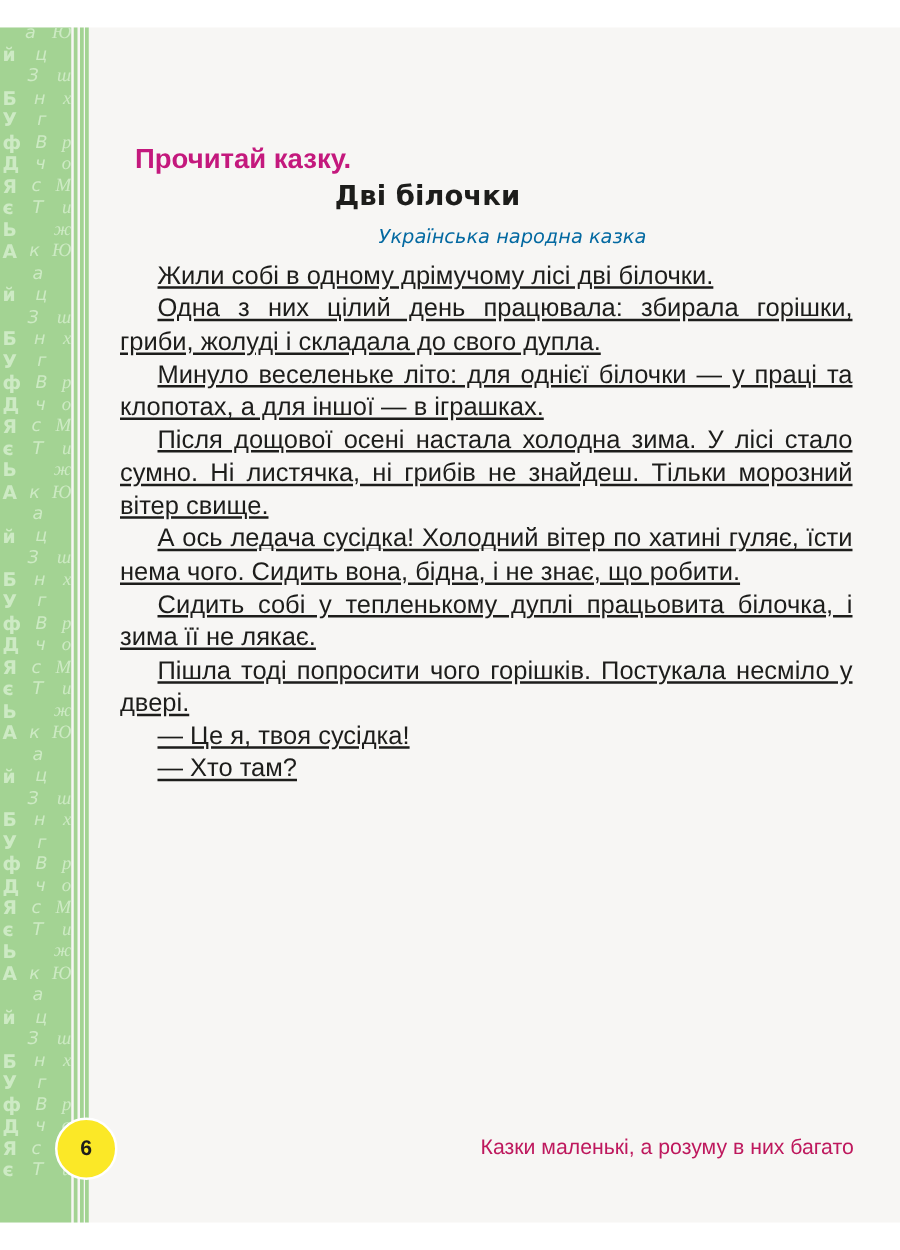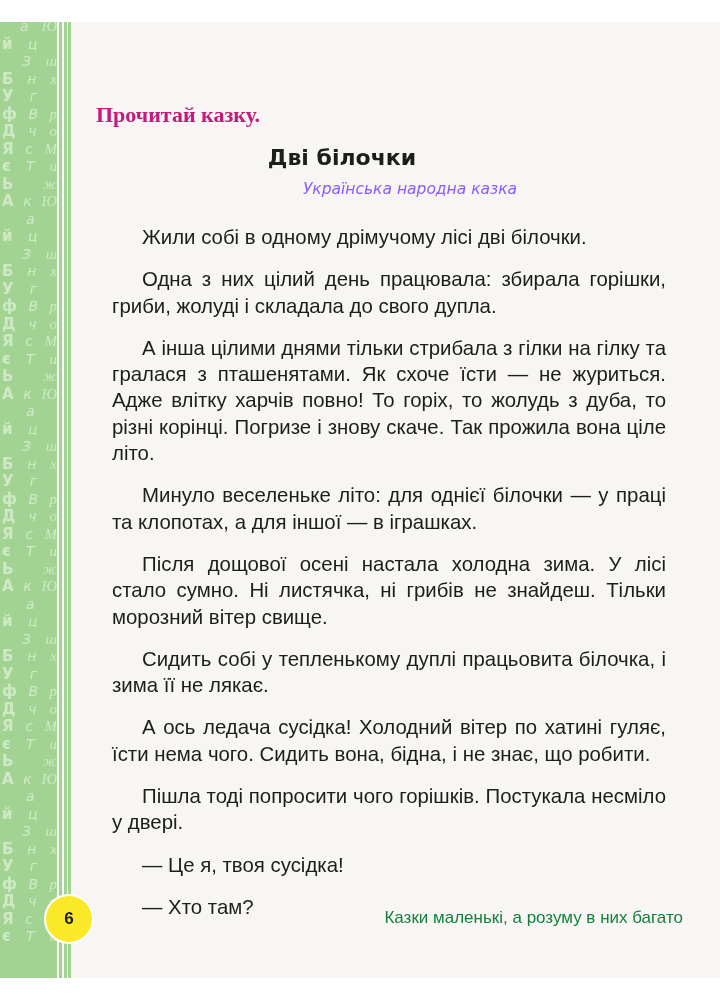--- a/index.html
+++ b/index.html
@@ -5,27 +5,27 @@
   html, body { margin:0; padding:0; }
   body { width:720px; height:1000px; background:#ffffff; position:relative; overflow:hidden; font-family:"DejaVu Sans", sans-serif; }
   .page { position:absolute; left:0; top:22px; width:720px; height:956px; background:#f7f6f4; }
   .strip { position:absolute; left:0; top:0; width:57px; height:956px; background:#a3d393; overflow:hidden; }
   .strip .letters { position:absolute; left:2px; top:-4px; width:55px; color:#cdeac4; font-size:15px; line-height:17.5px; }
   .strip .row { display:flex; justify-content:space-between; white-space:nowrap; height:17.5px; }
   .strip .row span:nth-child(1){ font-weight:bold; font-family:"DejaVu Sans", sans-serif; }
   .strip .row span:nth-child(2){ font-style:italic; font-size:14px; }
   .strip .row span:nth-child(3){ font-family:"Liberation Serif", serif; font-style:italic; }
   .stripe { position:absolute; top:0; height:956px; width:3px; background:#a3d393; }
-  .title-instr { position:absolute; left:96px; top:80px; font-family:Liberation Serif, serif; font-weight:bold; font-size:22px; color:#c4197d; margin:0; }
+  .title-instr { position:absolute; left:96px; top:80px; font-family:Liberation Sans, sans-serif; font-weight:bold; font-size:22px; color:#c4197d; margin:12px; }
   .story-title { position:absolute; left:0; right:16px; padding-left:95px; padding-right:115px; top:123px; text-align:center; font-family:"DejaVu Sans", sans-serif; font-weight:bold; font-size:22px; color:#1d1d1b; margin:0; }
-  .subtitle { position:absolute; left:0; right:0; padding-left:180px; padding-right:80px; top:158px; text-align:center; font-family:"DejaVu Sans", sans-serif; font-style:italic; font-size:15.5px; color:#8b5cf6; }
+  .subtitle { position:absolute; left:0; right:0; padding-left:180px; padding-right:80px; top:158px; text-align:center; font-family:"DejaVu Sans", sans-serif; font-style:italic; font-size:15.5px; color:#0369a1; }
   .body-text { position:absolute; left:96px; top:186px; width:586px; font-family:"Liberation Sans", sans-serif; font-size:20.4px; line-height:26.3px; color:#1d1d1b; text-align:justify; }
-  .body-text p { margin:16px; text-indent:30px; }
+  .body-text p { margin:0; text-indent:30px;text-decoration:underline; }
   .page-circle { position:absolute; left:44px; top:872px; width:46px; height:46px; border-radius:50%; background:#fbe827; border:2px solid #ffffff; display:flex; align-items:center; justify-content:center; font-family:"Liberation Sans", sans-serif; font-weight:bold; font-size:17px; color:#1d1d1b; }
-  .footer-text { position:absolute; right:37px; top:886px; font-family:"Liberation Sans", sans-serif; font-size:17px; color:#15803d; }
+  .footer-text { position:absolute; right:37px; top:886px; font-family:"Liberation Sans", sans-serif; font-size:17px; color:#be185d; }
 </style>
 </head>
 <body>
 
 <div class="page">
   <div class="strip">
     <div class="letters" id="strip-letters">
         <div class="row">
           <span>&nbsp;</span>
           <span>а</span>
@@ -302,25 +302,24 @@
   <div class="stripe" style="left:64px"></div>
   <div class="stripe" style="left:68px"></div>
 
   <h2 class="title-instr">Прочитай казку.</h2>
   <h1 class="story-title">Дві білочки</h1>
   <div class="subtitle">Українська народна казка</div>
 
   <div class="body-text">
     <p>Жили собі в одному дрімучому лісі дві білочки.</p>
     <p>Одна з них цілий день працювала: збирала горішки, гриби, жолуді і складала до свого дупла.</p>
-    <p>А інша цілими днями тільки стрибала з гілки на гілку та гралася з пташенятами. Як схоче їсти — не журиться. Адже влітку харчів повно! То горіх, то жолудь з дуба, то різні корінці. Погризе і знову скаче. Так прожила вона ціле літо.</p>
     <p>Минуло веселеньке літо: для однієї білочки — у праці та клопотах, а для іншої — в іграшках.</p>
     <p>Після дощової осені настала холодна зима. У лісі стало сумно. Ні листячка, ні грибів не знайдеш. Тільки морозний вітер свище.</p>
+    <p>А ось ледача сусідка! Холодний вітер по хатині гуляє, їсти нема чого. Сидить вона, бідна, і не знає, що робити.</p>
     <p>Сидить собі у тепленькому дуплі працьовита білочка, і зима її не лякає.</p>
-    <p>А ось ледача сусідка! Холодний вітер по хатині гуляє, їсти нема чого. Сидить вона, бідна, і не знає, що робити.</p>
     <p>Пішла тоді попросити чого горішків. Постукала несміло у двері.</p>
     <p>— Це я, твоя сусідка!</p>
     <p>— Хто там?</p>
   </div>
 
   <div class="page-circle">
     <span>6</span>
   </div>
   <div class="footer-text">Казки маленькі, а розуму в них багато</div>
 </div>

